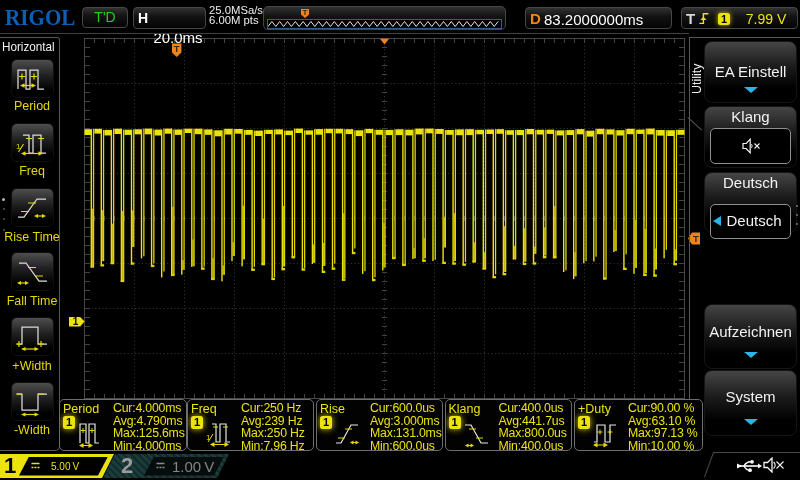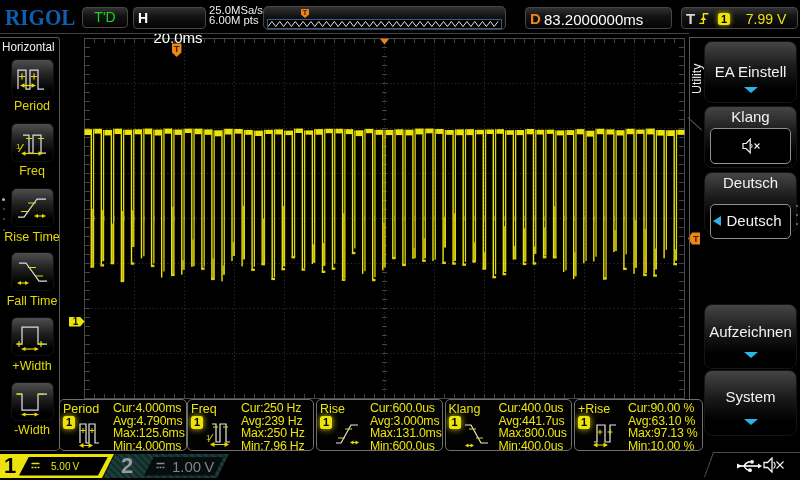--- a/index.html
+++ b/index.html
@@ -790,21 +790,21 @@
   <svg class="abs" style="left:17px;top:18px" width="28" height="30">
     <polyline points="2,7 8,7 18,25 25,25" fill="none" stroke="#e8e8e8" stroke-width="1.2"></polyline>
     <path d="M6,11 h7 M13,20 h7" stroke="#e5d900" stroke-width="1"></path>
     <path d="M4,27.5 h5" stroke="#e5d900" stroke-width="1.2"></path>
     <polygon points="5.5,25.5 2,27.5 5.5,29.5" fill="#e5d900"></polygon>
     <polygon points="7.5,25.5 11,27.5 7.5,29.5" fill="#e5d900"></polygon>
   </svg>
   <div class="vals">Cur:400.0us<br>Avg:441.7us<br>Max:800.0us<br>Min:400.0us</div>
 </div>
 <div class="mpan" style="left:574px;width:127px;">
-  <div class="tt">+Rise</div>
+  <div class="tt">+Duty</div>
       <div class="bdg">1</div>
   <svg class="abs" style="left:17px;top:18px" width="28" height="30">
     <polyline points="2,24 5,24 5,7 13,7 13,24 18,24 18,7 24,7" fill="none" stroke="#e8e8e8" stroke-width="1.2"></polyline>
     <path d="M5.5,14 h5 M8,11.5 v5 M15.5,14 h5 M18,11.5 v5" stroke="#e5d900" stroke-width="1"></path>
     <path d="M4,27 h9" stroke="#e5d900" stroke-width="1.2"></path>
     <polygon points="5.5,24.5 1,27 5.5,29.5" fill="#e5d900"></polygon>
     <polygon points="11.5,24.5 16,27 11.5,29.5" fill="#e5d900"></polygon>
   </svg>
   <div class="vals">Cur:90.00 %<br>Avg:63.10 %<br>Max:97.13 %<br>Min:10.00 %</div>
 </div>

